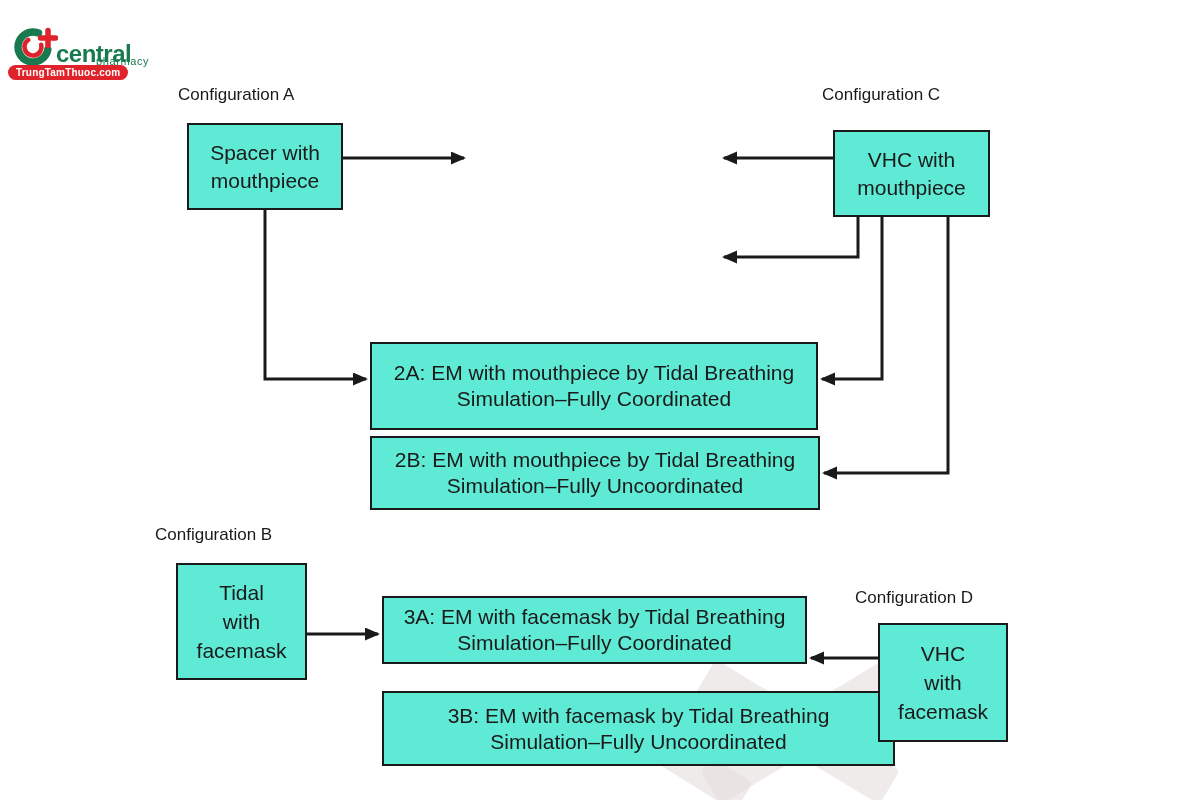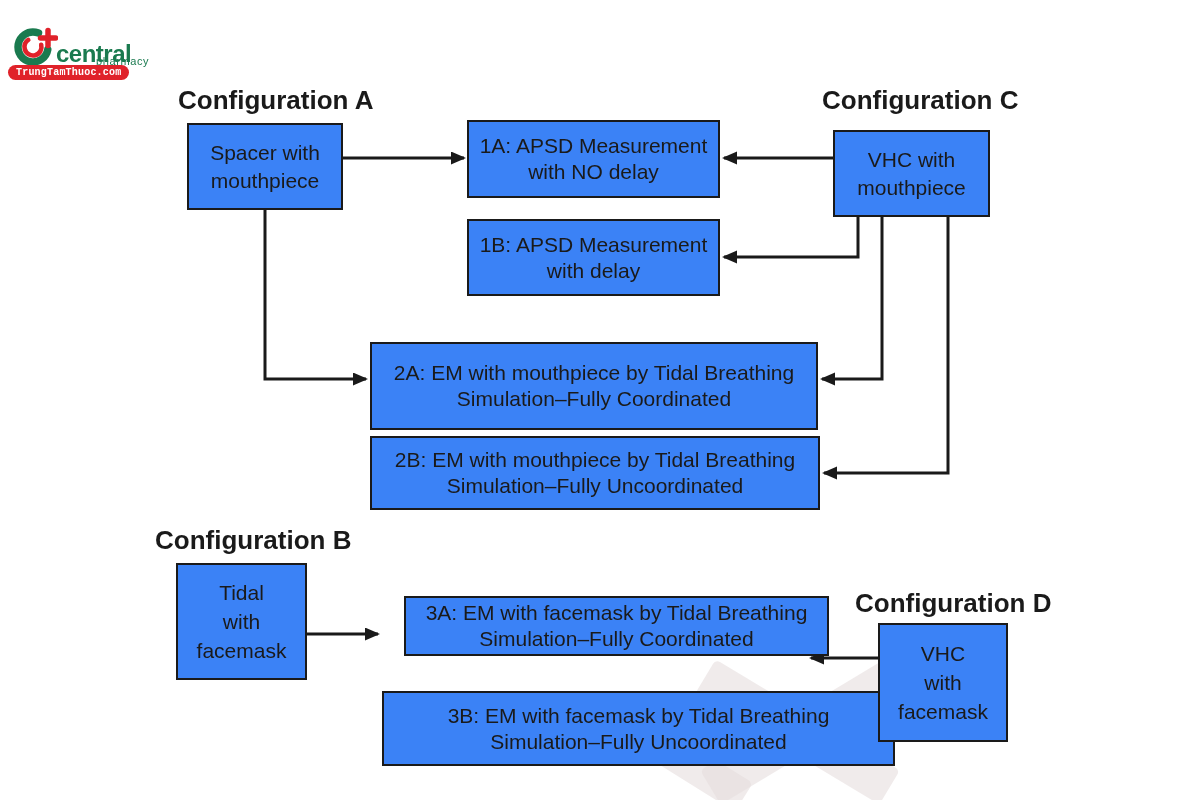--- a/index.html
+++ b/index.html
@@ -11,25 +11,25 @@
   .wm1{left:596px;top:738px;width:160px;height:34px;transform:rotate(32deg);}
   .wm2{left:690px;top:712px;width:215px;height:40px;transform:rotate(31deg);}
   .wm3{left:695px;top:712px;width:215px;height:40px;transform:rotate(-31deg);}
 
   
   .logo{position:absolute;left:8px;top:14px;width:150px;height:70px;z-index:3;}
   .logo-icon{position:absolute;left:4px;top:8px;}
   .brand{position:absolute;left:48px;top:14px;font-size:24px;font-weight:bold;color:#1a7a4f;letter-spacing:-0.5px;margin-top:12px;}
   .tagline{position:absolute;left:51px;top:41px;font-size:11px;color:#1a7a4f;letter-spacing:0.6px;margin-left:37px;}
   .banner{position:absolute;left:0;top:51px;background:#e0222a;color:#fff;font-size:10px;font-weight:bold;
-          padding:2px 8px;border-radius:8px;letter-spacing:0.2px;white-space:nowrap;font-family:Liberation Mono, monospace;}
+          padding:2px 8px;border-radius:8px;letter-spacing:0.2px;white-space:nowrap;}
 
   
-  .hd{position:absolute;font-size:26px;font-weight:bold;z-index:2;white-space:nowrap;}
-  .node{position:absolute;border:2px solid #1a1a1a;background:#3b82f6;box-sizing:border-box;
+  .hd{position:absolute;font-size:17px;font-weight:normal;z-index:2;white-space:nowrap;}
+  .node{position:absolute;border:2px solid #1a1a1a;background:#5eead4;box-sizing:border-box;
         display:flex;align-items:center;justify-content:center;text-align:center;
         font-size:21px;white-space:pre-line;z-index:2;}
   .lh26{line-height:26px;}
   .lh28{line-height:28px;}
   .lh29{line-height:29px;}
   .edges{position:absolute;left:0;top:0;z-index:1;pointer-events:none;}
   .edges path{fill:none;stroke:#1a1a1a;stroke-width:3px;}
 </style>
 </head>
 <body>
@@ -53,40 +53,36 @@
   </div>
 
   <div class="hd" style="left:178px;top:85px">Configuration A</div>
   <div class="hd" style="left:822px;top:85px">Configuration C</div>
   <div class="hd" style="left:155px;top:525px">Configuration B</div>
   <div class="hd" style="left:855px;top:588px">Configuration D</div>
 
   <div class="node lh28" style="left:187px;top:123px;width:156px;height:87px">Spacer with
 mouthpiece</div>
 
-  <div class="node lh26" style="left:467px;top:120px;width:253px;height:78px">1A: APSD Measurement
-with NO delay</div>
 
   <div class="node lh28" style="left:833px;top:130px;width:157px;height:87px">VHC with
 mouthpiece</div>
 
-  <div class="node lh26" style="left:467px;top:219px;width:253px;height:77px">1B: APSD Measurement
-with delay</div>
 
   <div class="node lh26" style="left:370px;top:342px;width:448px;height:88px">2A: EM with mouthpiece by Tidal Breathing
 Simulation–Fully Coordinated</div>
 
   <div class="node lh26" style="left:370px;top:436px;width:450px;height:74px">2B: EM with mouthpiece by Tidal Breathing
 Simulation–Fully Uncoordinated</div>
 
   <div class="node lh29" style="left:176px;top:563px;width:131px;height:117px">Tidal
 with
 facemask</div>
 
-  <div class="node lh26" style="left:404px;top:596px;width:425px;height:60px">3A: EM with facemask by Tidal Breathing
+  <div class="node lh26" style="left:382px;top:596px;width:425px;height:68px">3A: EM with facemask by Tidal Breathing
 Simulation–Fully Coordinated</div>
 
   <div class="node lh26" style="left:382px;top:691px;width:513px;height:75px">3B: EM with facemask by Tidal Breathing
 Simulation–Fully Uncoordinated</div>
 
   <div class="node lh29" style="left:878px;top:623px;width:130px;height:119px">VHC
 with
 facemask</div>
 
   <svg class="edges" width="1200" height="800">

